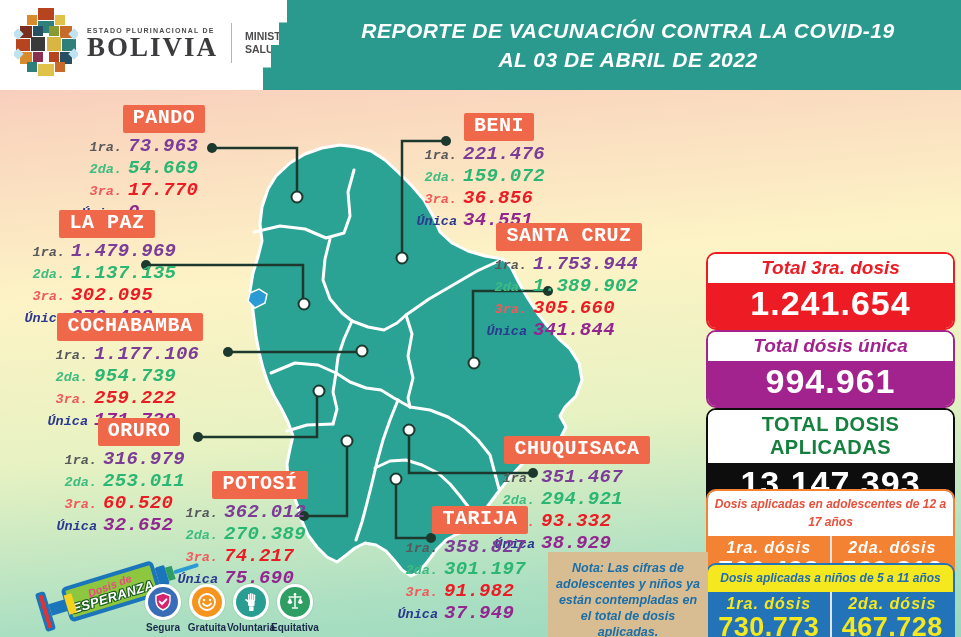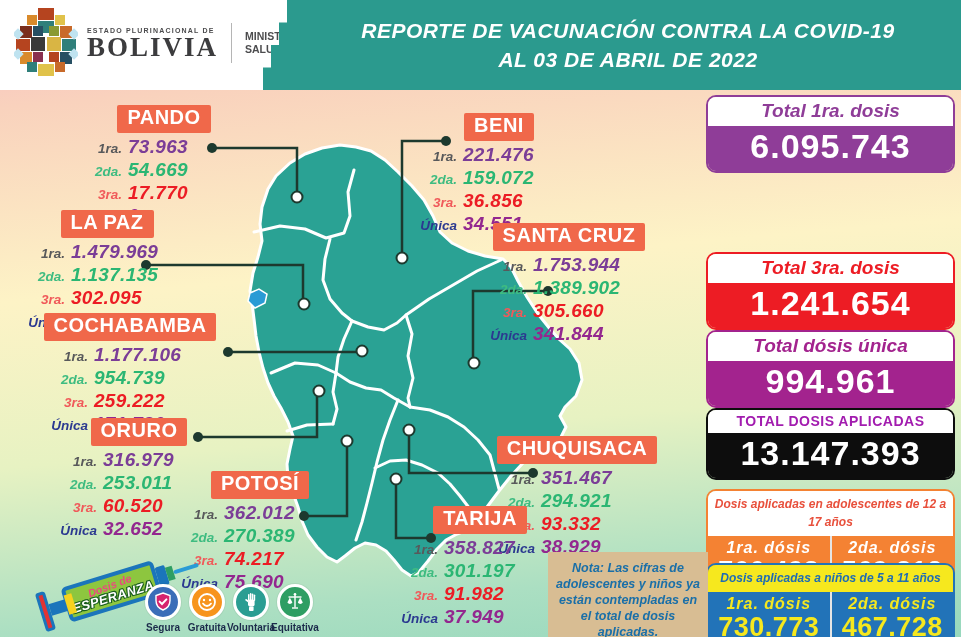--- a/index.html
+++ b/index.html
@@ -15,39 +15,39 @@
   .title1{color:#fff;font-weight:bold;font-style:italic;font-size:21px;letter-spacing:.5px;line-height:30px;}
   .title2{color:#fff;font-weight:bold;font-style:italic;font-size:21px;letter-spacing:.5px;line-height:28px;}
   #logo{position:absolute;left:14px;top:6px;display:flex;align-items:center;gap:9px;}
   .estado{font-size:7px;font-weight:bold;letter-spacing:1.2px;color:#4c4c4e;}
   .bolivia{font-family:"Liberation Serif",serif;font-weight:bold;font-size:27px;letter-spacing:2px;color:#3c3c3e;line-height:26px;}
   .logo-div{width:1px;height:40px;background:#b5b5b5;margin:0 4px;}
   .ministerio{font-size:10.5px;font-weight:bold;color:#4c4c4e;line-height:13px;white-space:pre-line;}
   
   #mapsvg{position:absolute;left:0;top:0;}
   
-  .dept{position:absolute;width:192px;font-style:italic;}
+  .dept{position:absolute;width:192px;font-style:italic;font-family:Liberation Mono, monospace;}
   .badge{display:table;margin:0 auto 3px auto;background:#f0684a;color:#fff;font-weight:bold;
          font-style:normal;font-size:20px;letter-spacing:.5px;padding:1px 10px 4px 10px;border-radius:2px;white-space:nowrap;}
   .drow{display:flex;align-items:baseline;line-height:21px;}
   .dl{width:60px;text-align:right;padding-right:6px;font-size:13.5px;font-weight:bold;}
   .dv{font-size:19px;font-weight:bold;letter-spacing:.3px;}
   .l1{color:#58595b}.v1{color:#7b3d97}
   .l2{color:#3fbc81}.v2{color:#2bb673}
   .l3{color:#f05a5a}.v3{color:#ec1c24}
   .l4{color:#2b3990}.v4{color:#93278f}
   
   .tcard{position:absolute;left:706px;width:249px;border-radius:10px;overflow:hidden;border:2px solid #000;}
   .tcard .hd{background:#fff;text-align:center;font-weight:bold;font-style:italic;font-size:19px;padding:3px 0 4px 0;}
   .tcard .bd{text-align:center;font-weight:bold;color:#fff;font-size:34px;padding:1px 0 5px 0;letter-spacing:1px;}
   .c-purple{border-color:#8f3d98}.c-purple .hd{color:#8f3d98}.c-purple .bd{background:#8f3d98}
   .c-green{border-color:#2bb673}.c-green .hd{color:#2bb673}.c-green .bd{background:#2bb673}
   .c-red{border-color:#ed1c24}.c-red .hd{color:#ed1c24}.c-red .bd{background:#ed1c24}
   .c-magenta{border-color:#a3238e}.c-magenta .hd{color:#a3238e}.c-magenta .bd{background:#a3238e}
-  .c-black{border-color:#0d0d0d}.c-black .hd{color:#a21caf;font-style:normal;font-size:14px;letter-spacing:.5px}.c-black .bd{background:#0d0d0d}
+  .c-black{border-color:#0d0d0d}.c-black .hd{color:#15803d;font-style:normal;font-size:20px;letter-spacing:.5px}.c-black .bd{background:#0d0d0d}
   .duo .hd{font-size:12px;line-height:18px;padding:4px 0 5px 0;}
   .duo .bd{display:flex;padding:0;}
   .duo .col{flex:1;text-align:center;padding:2px 0 5px 0;}
   .duo .col+.col{border-left:2px solid #e5e5e5;}
   .duo .clbl{font-size:16px;font-weight:bold;font-style:italic;line-height:19px;}
   .duo .cval{font-size:27px;font-weight:bold;line-height:29px;letter-spacing:.5px;}
   .c-orange{border-color:#f48233}.c-orange .hd{color:#e8503c}.c-orange .bd{background:#f48233}
   .c-orange .clbl,.c-orange .cval{color:#fff}
   .c-blue{border-color:#2273b8}.c-blue .hd{color:#1f6cb4;background:#f6e81e}.c-blue .bd{background:#2273b8}
   .c-blue .clbl,.c-blue .cval{color:#f6e81e}
@@ -354,24 +354,20 @@
     <div class="drow">
         <span class="dl l3">3ra.</span>
         <span class="dv v3">91.982</span>
       </div>
     <div class="drow">
         <span class="dl l4">Única</span>
         <span class="dv v4">37.949</span>
       </div>
   </div>
 
-  <div class="tcard c-purple" style="top:95px">
-    <div class="hd">Total 1ra. dosis</div>
-    <div class="bd">6.095.743</div>
-  </div>
   <div class="tcard c-red" style="top:252px">
     <div class="hd">Total 3ra. dosis</div>
     <div class="bd">1.241.654</div>
   </div>
   <div class="tcard c-magenta" style="top:330px">
     <div class="hd">Total dósis única</div>
     <div class="bd">994.961</div>
   </div>
   <div class="tcard c-black" style="top:408px">
     <div class="hd">TOTAL DOSIS APLICADAS</div>

